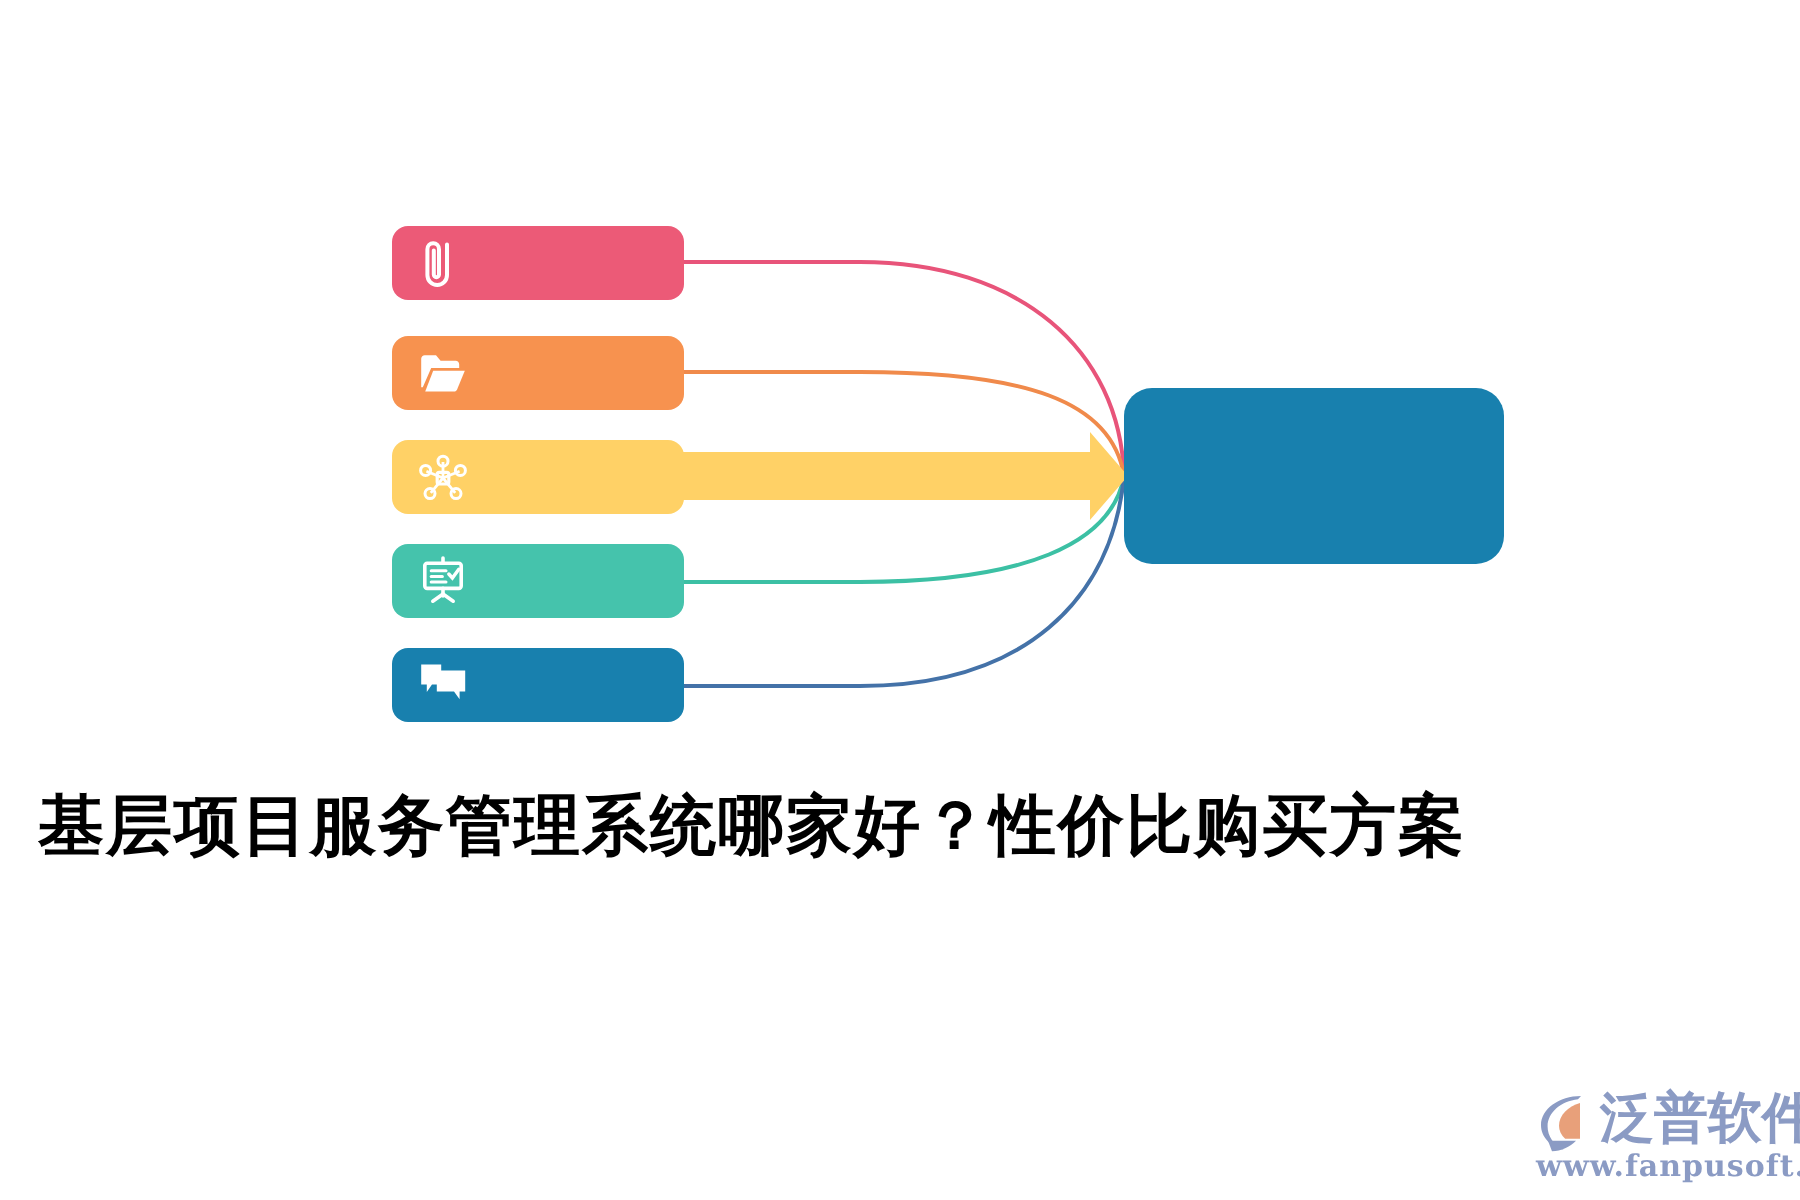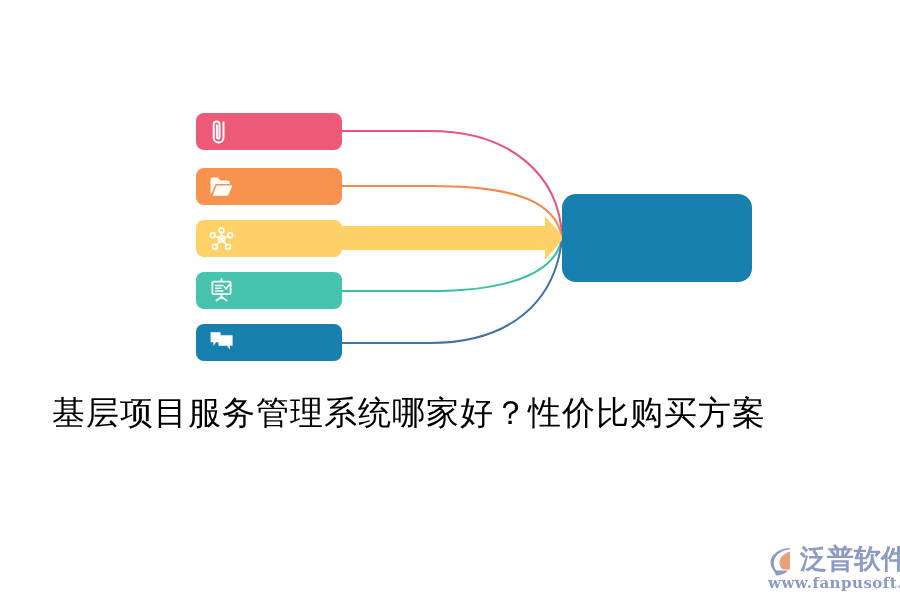--- a/index.html
+++ b/index.html
@@ -28,26 +28,25 @@
   }
 
   
   #page-title {
     position: absolute;
     left: 0;
     top: 391px;
     width: 752px;
     text-align: center;
     font-family: "DejaVu Serif", "Liberation Serif", serif;
-    font-weight: normal;
+    font-weight: bold;
     font-size: 33px;
     letter-spacing: 1px;
     color: #000000;
     white-space: nowrap;
-    padding-left: 33px;
   }
 
   
   #brand-watermark {
     position: absolute;
     left: 766px;
     top: 541px;
     width: 130px;
     height: 60px;
   }

